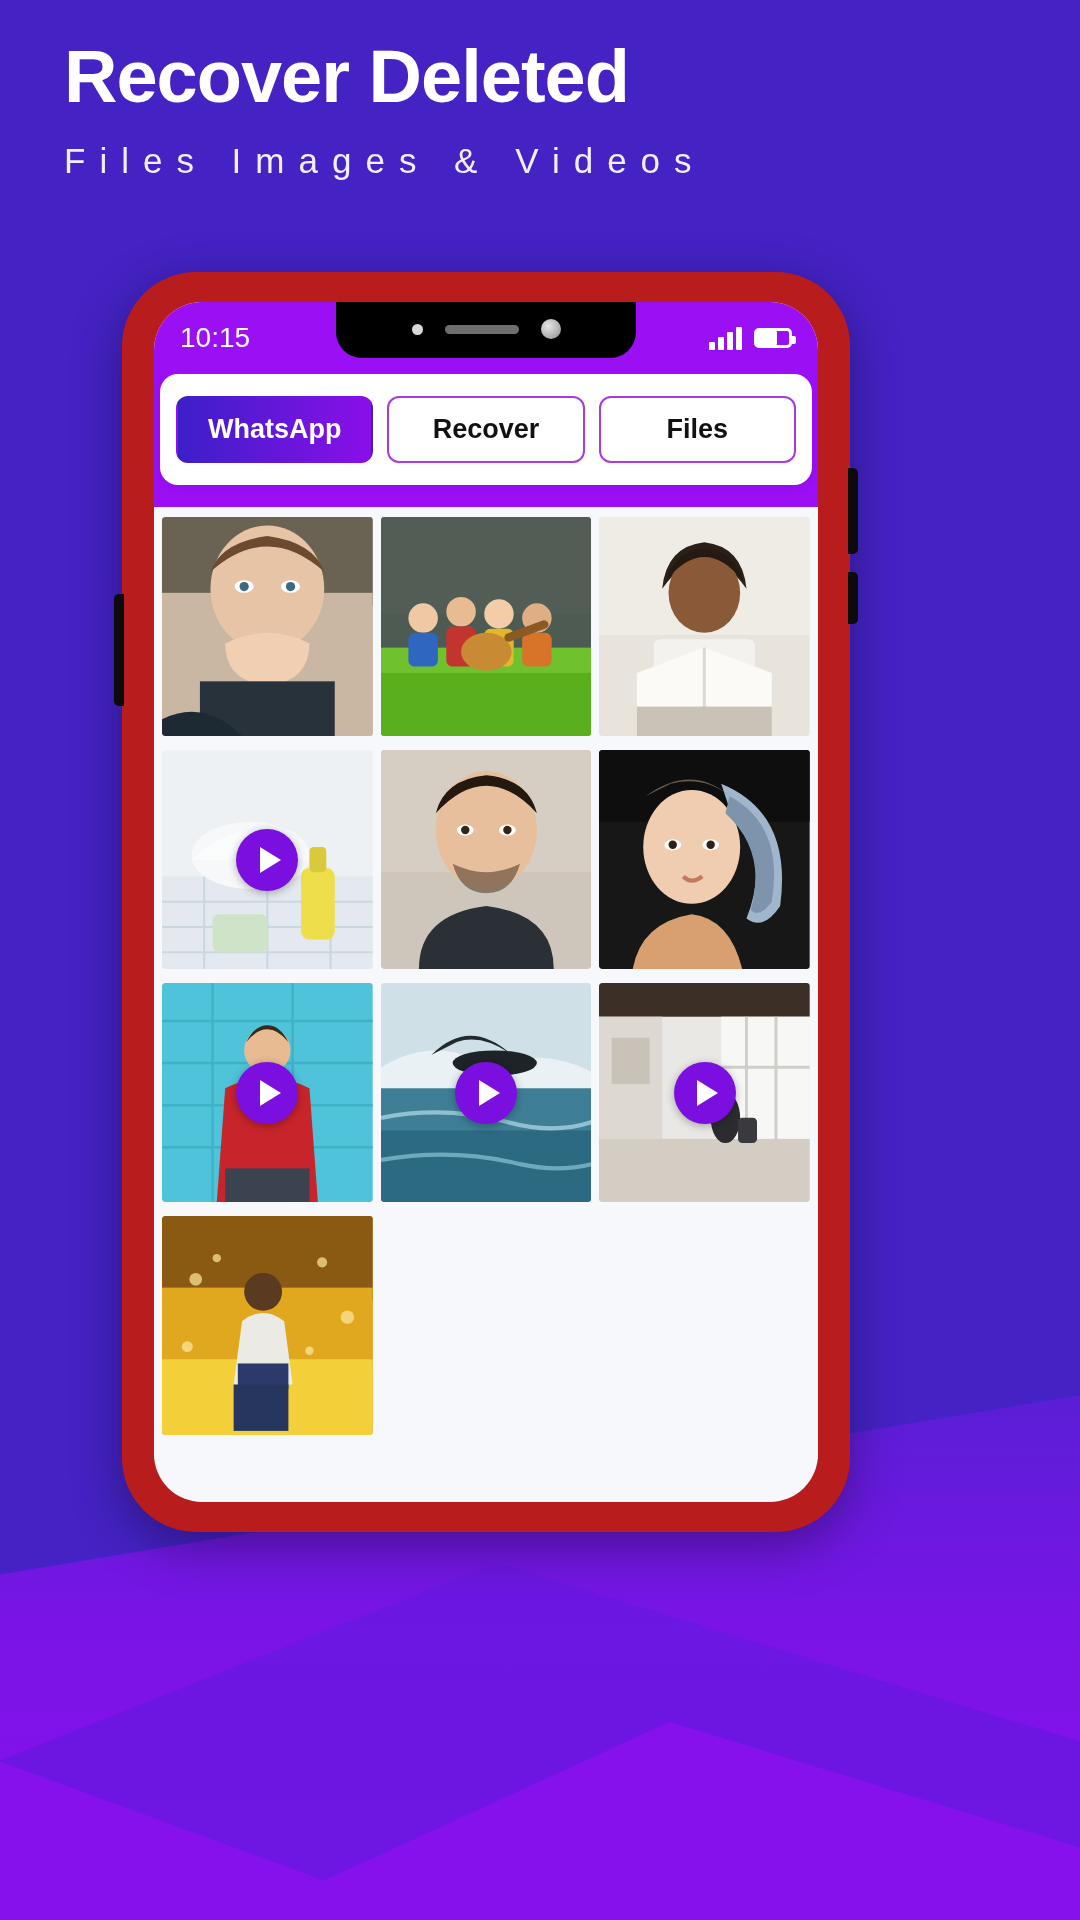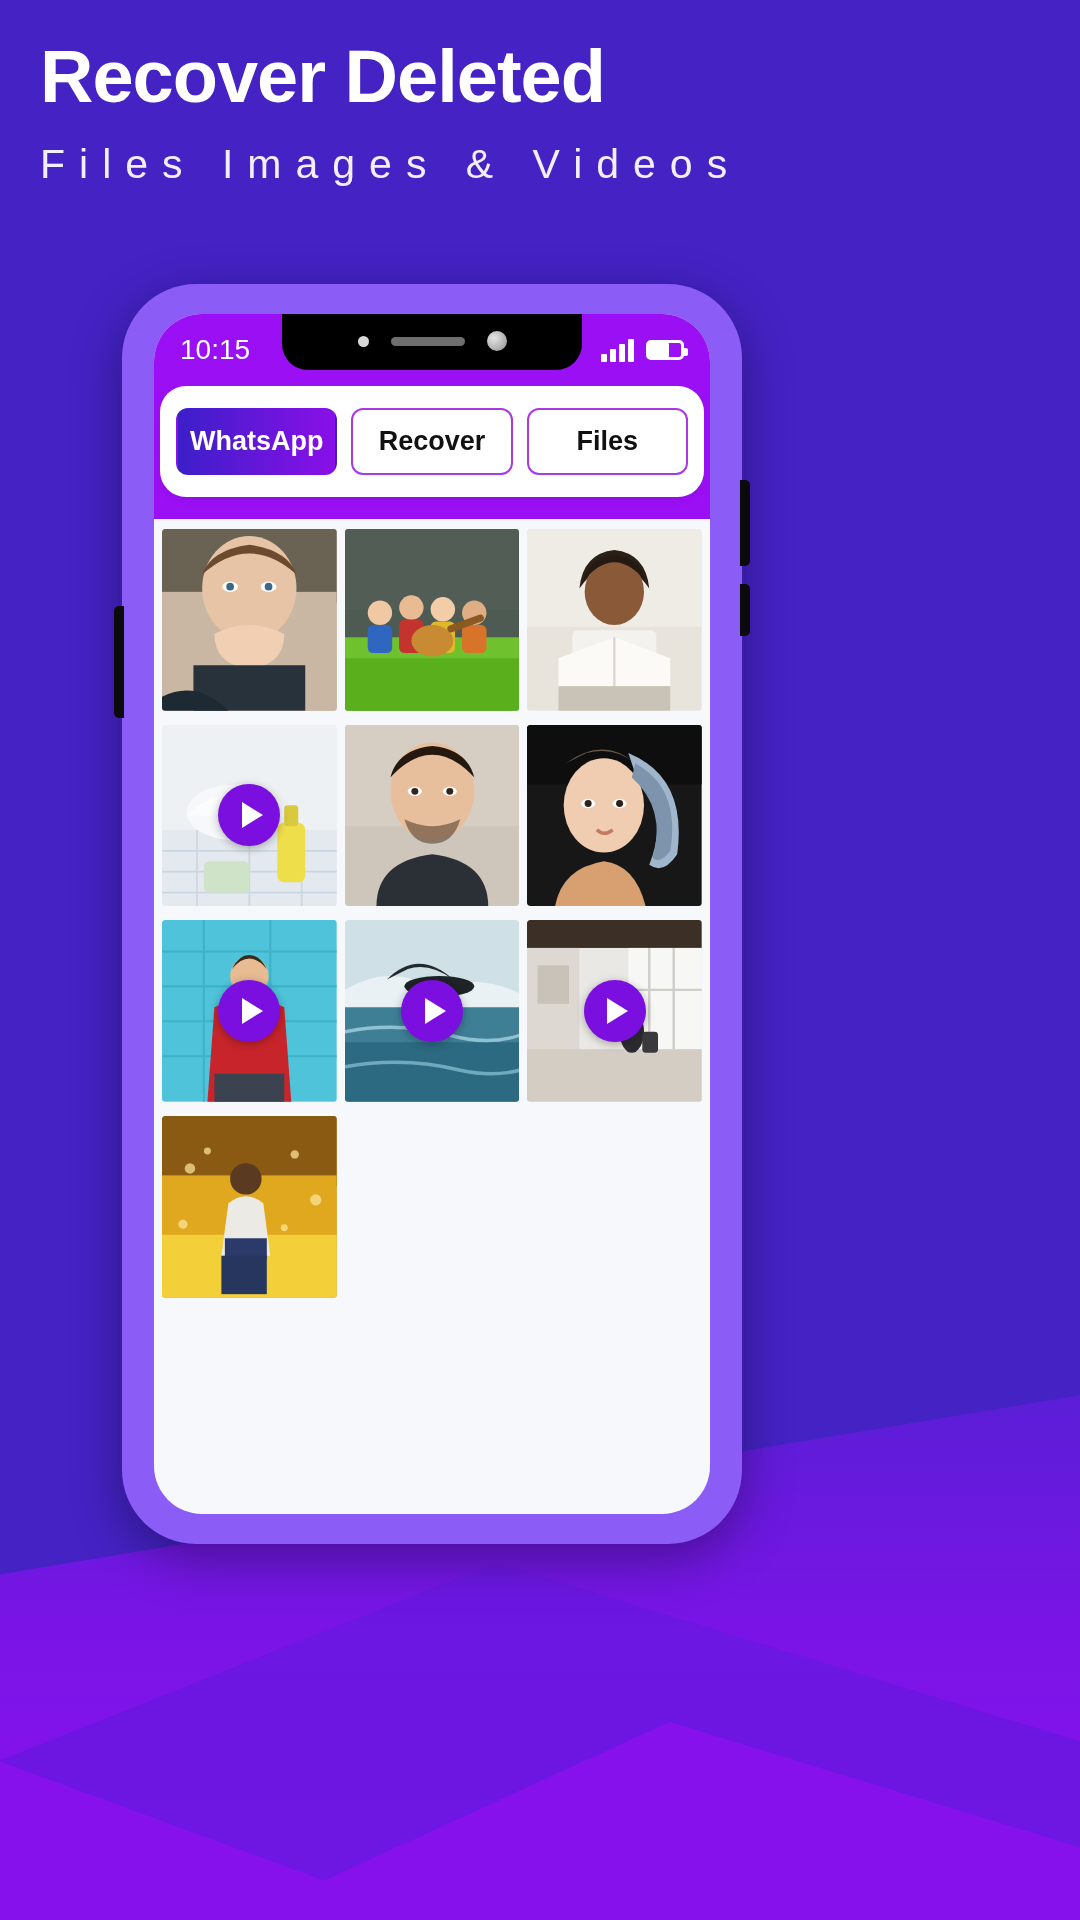--- a/index.html
+++ b/index.html
@@ -25,34 +25,34 @@
     opacity:.85;
   }
   .bg-band-c {
     position:absolute; left:0; bottom:0; width:100%; height:330px;
     background:#9b0ff5;
     clip-path:polygon(0% 100%, 0% 52%, 30% 88%, 62% 40%, 100% 78%, 100% 100%);
     opacity:.55;
   }
 
   
-  .headline-block { position:absolute; top:38px; left:0; width:100%; text-align:left; padding-left:40px; }
+  .headline-block { position:absolute; top:38px; left:0; width:100%; text-align:left; padding-left:64px; }
   .headline {
     font-size:74px; font-weight:bold; color:#ffffff; line-height:1.05;
     letter-spacing:-1px;
   }
   .subheadline {
-    margin-top:26px; font-size:41px; color:#f2eefc; font-weight:400;
+    margin-top:26px; font-size:35px; color:#f2eefc; font-weight:400;
     letter-spacing:14px; line-height:1.1;
   }
 
   
   .phone {
-    position:absolute; left:122px; top:284px; width:620px; height:1260px;
-    background:#8b5cf6; border-radius:74px;
+    position:absolute; left:122px; top:272px; width:728px; height:1260px;
+    background:#b91c1c; border-radius:74px;
     box-shadow:0 14px 50px rgba(0,0,0,.35);
   }
   .btn-vol  { position:absolute; left:-8px; top:322px; width:10px; height:112px; background:#0b0b0b; border-radius:5px 0 0 5px; }
   .btn-pow  { position:absolute; right:-8px; top:196px; width:10px; height:86px;  background:#0b0b0b; border-radius:0 5px 5px 0; }
   .btn-pow2 { position:absolute; right:-8px; top:300px; width:10px; height:52px;  background:#0b0b0b; border-radius:0 5px 5px 0; }
 
   .screen {
     position:absolute; left:32px; top:30px; right:32px; bottom:30px;
     background:#f7f8fc; border-radius:48px; overflow:hidden;
   }
@@ -79,21 +79,21 @@
   .sig i { display:block; width:6px; background:#fff; border-radius:1px; }
   .sig i:nth-child(1){height:8px;} .sig i:nth-child(2){height:13px;}
   .sig i:nth-child(3){height:18px;} .sig i:nth-child(4){height:23px;}
   .bat { width:38px; height:20px; border:3px solid #fff; border-radius:5px; position:relative; }
   .bat::after { content:""; position:absolute; right:-7px; top:5px; width:4px; height:8px; background:#fff; border-radius:0 2px 2px 0; }
   .bat i { display:block; height:100%; width:62%; background:#fff; border-radius:1px; }
 
   
   .tabbar-wrap { background:#9b0ff5; padding:0 0 22px 0; }
   .tabcard {
-    margin:0 6px; background:#fff; border-radius:26px;
+    margin:0 6px; background:#fff; border-radius:18px;
     padding:22px 16px; display:flex; gap:14px; justify-content:center;
     box-shadow:0 3px 10px rgba(0,0,0,.07);
   }
   .tab {
     flex:1; text-align:center; padding:16px 6px; border-radius:12px;
     font-size:27px; font-weight:bold; color:#111; border:2px solid #a83ae0;
     background:#fff; white-space:nowrap;
   }
   .tab.active {
     background:linear-gradient(90deg,#3c1fc9 0%, #8a0fe8 100%);

